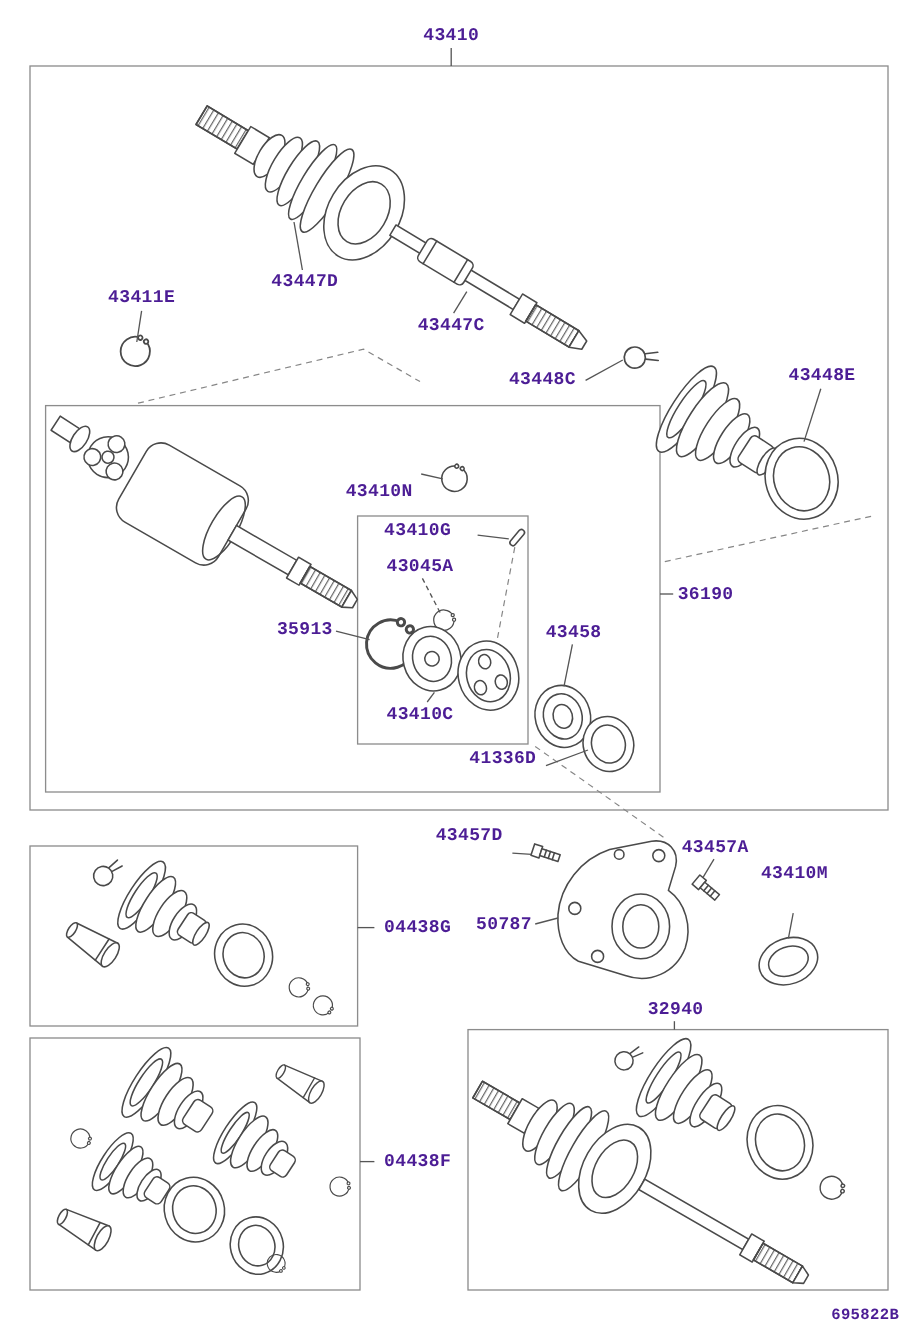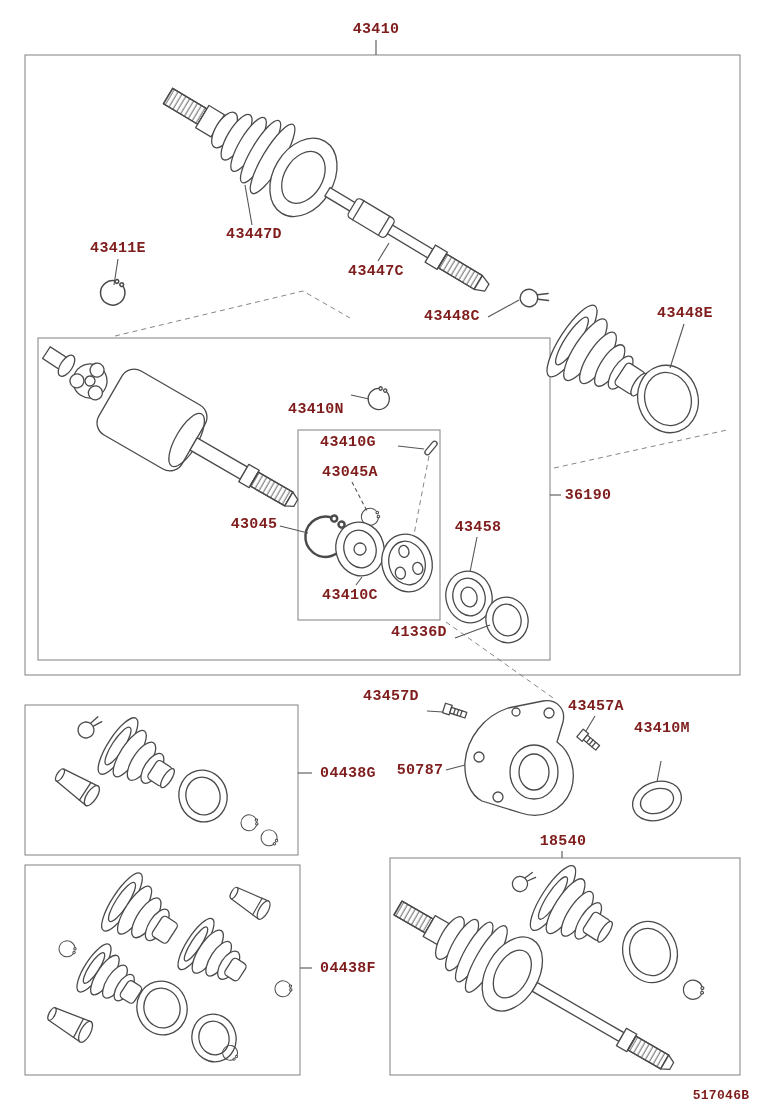--- a/index.html
+++ b/index.html
@@ -4,21 +4,21 @@
 <style>
   html,body{margin:0;padding:0;background:#fff;}
   .stage{
     position:relative;width:760px;height:1112px;background:#ffffff;
     font-family:"Liberation Mono", monospace;overflow:hidden;
   }
   .stage svg{position:absolute;left:0;top:0;}
   .lbl{
     position:absolute;transform:translateX(-50%);
     font:700 15px/1.15 "Liberation Mono", monospace;
-    color:#7f1d1d;letter-spacing:.3px;white-space:nowrap;
+    color:#4c1d95;letter-spacing:.3px;white-space:nowrap;
     background:transparent;
   }
   .doc{font-size:13px;}
 </style>
 </head>
 <body>
 
 <div class="stage">
 
 <svg width="760" height="1112" viewBox="0 0 760 1112">
@@ -298,27 +298,27 @@
 <div class="lbl" style="left:376px;top:21px">43410</div>
 <div class="lbl" style="left:118px;top:240px">43411E</div>
 <div class="lbl" style="left:254px;top:226px">43447D</div>
 <div class="lbl" style="left:376px;top:263px">43447C</div>
 <div class="lbl" style="left:452px;top:308px">43448C</div>
 <div class="lbl" style="left:685px;top:305px">43448E</div>
 <div class="lbl" style="left:316px;top:401px">43410N</div>
 <div class="lbl" style="left:348px;top:434px">43410G</div>
 <div class="lbl" style="left:350px;top:464px">43045A</div>
 <div class="lbl" style="left:588px;top:487px">36190</div>
-<div class="lbl" style="left:254px;top:516px">43045</div>
+<div class="lbl" style="left:254px;top:516px">35913</div>
 <div class="lbl" style="left:478px;top:519px">43458</div>
 <div class="lbl" style="left:350px;top:587px">43410C</div>
 <div class="lbl" style="left:419px;top:624px">41336D</div>
 <div class="lbl" style="left:391px;top:688px">43457D</div>
 <div class="lbl" style="left:596px;top:698px">43457A</div>
 <div class="lbl" style="left:348px;top:765px">04438G</div>
 <div class="lbl" style="left:420px;top:762px">50787</div>
 <div class="lbl" style="left:662px;top:720px">43410M</div>
-<div class="lbl" style="left:563px;top:833px">18540</div>
+<div class="lbl" style="left:563px;top:833px">32940</div>
 <div class="lbl" style="left:348px;top:960px">04438F</div>
 
-<div class="lbl doc" style="left:721px;top:1089px">517046B</div>
+<div class="lbl doc" style="left:721px;top:1089px">695822B</div>
 
 </div>
 
 </body></html>

